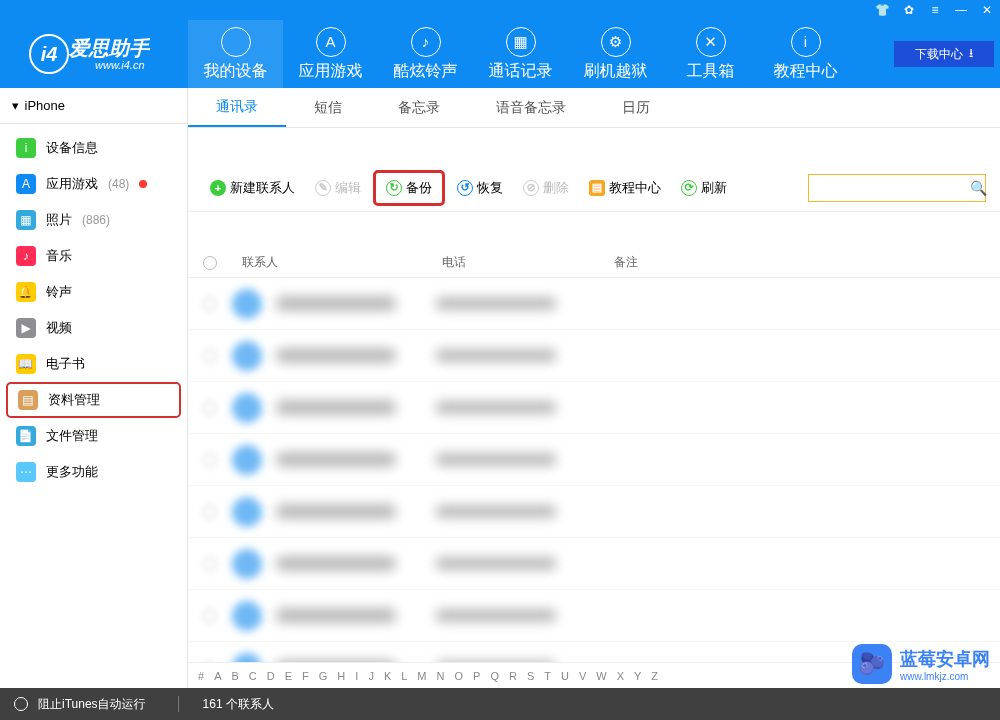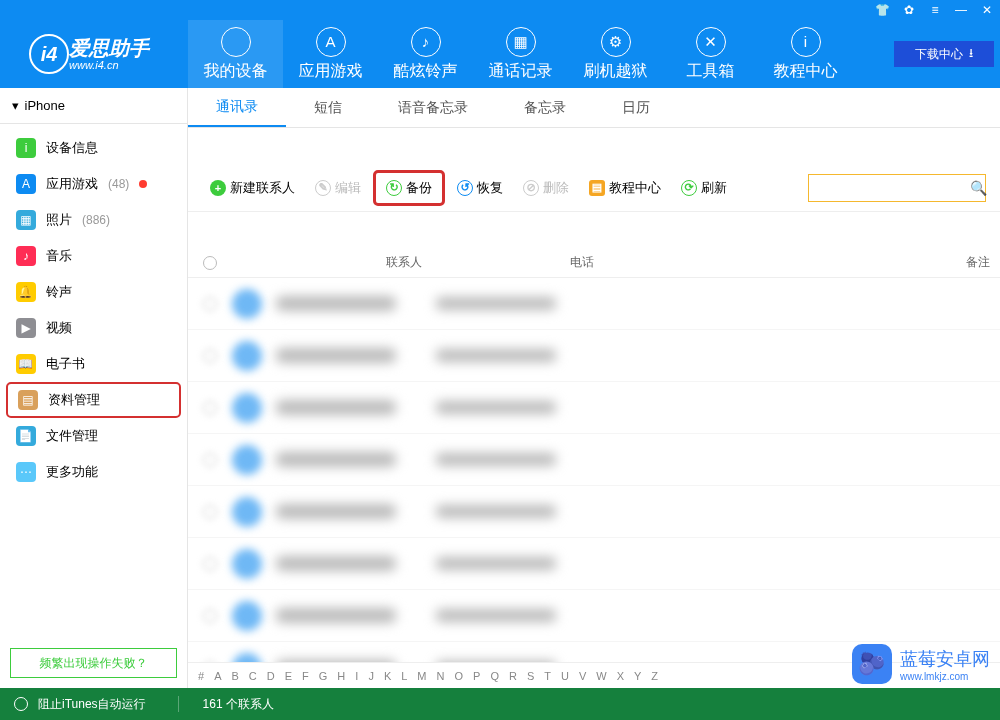--- a/index.html
+++ b/index.html
@@ -6,21 +6,21 @@
 body { width: 1000px; height: 720px; overflow: hidden; background: #fff; position: relative; }
 
 .titlebar { height: 20px; background: #0d8bf2; display: flex; justify-content: flex-end; align-items: center; padding: 0 4px; gap: 8px; }
 .titlebar .win-btn { width: 18px; height: 18px; display: flex; align-items: center; justify-content: center; color: #fff; cursor: pointer; font-size: 12px; }
 
 .header { height: 68px; background: #0d8bf2; display: flex; align-items: center; }
 .logo-block { width: 188px; display: flex; align-items: center; padding-left: 29px; }
 .logo-circle { width: 40px; height: 40px; border: 2px solid #fff; border-radius: 50%; display: flex; align-items: center; justify-content: center; color: #fff; font-size: 20px; font-style: italic; font-weight: bold; }
 .logo-text { color: #fff; font-style: italic; }
 .logo-text .cn { font-size: 20px; font-weight: bold; line-height: 22px; }
-.logo-text .en { font-size: 11px; line-height: 13px; }
+.logo-text .en { font-size: 11px; line-height: 13px; margin-left: 26px; }
 
 .top-nav { flex: 1; display: flex; height: 100%; }
 .top-nav-item { width: 95px; display: flex; flex-direction: column; align-items: center; justify-content: center; color: #fff; cursor: pointer; gap: 4px; }
 .top-nav-item.active { background: rgba(255,255,255,0.12); }
 .top-nav-item .icon-circle { width: 30px; height: 30px; border: 1.5px solid #fff; border-radius: 50%; display: flex; align-items: center; justify-content: center; font-size: 15px; }
 .top-nav-item .label { font-size: 16px; }
 
 .dl-center { width: 115px; display: flex; flex-direction: column; align-items: flex-end; padding-right: 6px; gap: 6px; }
 .dl-btn { width: 100px; height: 26px; background: #1d4ed8; border-radius: 0; color: #fff; font-size: 12px; display: flex; align-items: center; justify-content: center; gap: 6px; cursor: pointer; }
 
@@ -48,42 +48,42 @@
 .tool-btn .ti { width: 16px; height: 16px; border-radius: 50%; display: flex; align-items: center; justify-content: center; font-size: 11px; font-weight: bold; }
 .tool-btn.disabled { color: #bbb; }
 .tool-btn.highlight-red { border: 3px solid #d43030; border-radius: 5px; padding: 6px 10px; }
 .search-wrap { margin-left: auto; width: 178px; height: 28px; border: 1px solid #f5b82e; display: flex; align-items: center; padding: 0 6px; }
 .search-wrap input { flex: 1; border: none; outline: none; font-size: 12px; }
 .search-wrap .sicon { color: #f5b82e; font-size: 14px; }
 
 .table { flex: 1; display: flex; flex-direction: column; overflow: hidden; }
 .thead { height: 30px; display: flex; align-items: center; border-bottom: 1px solid #eee; font-size: 12px; color: #666; }
 .thead .th-check { width: 44px; display: flex; justify-content: center; }
-.thead .th { padding: 0 10px; text-align: right; }
+.thead .th { padding: 0 10px; }
 .th-contact { width: 200px; } .th-phone { width: 172px; } .th-company { width: 180px; } .th-remark { flex: 1; }
 .chkcircle { width: 14px; height: 14px; border: 1px solid #bbb; border-radius: 50%; }
 
 .rows { flex: 1; overflow: hidden; }
 .row { height: 52px; display: flex; align-items: center; border-bottom: 1px solid #f5f5f5; }
 .row .rcheck { width: 44px; display: flex; justify-content: center; filter: blur(3px); }
 .row .avatar { width: 30px; height: 30px; background: #6fb8f5; border-radius: 50%; margin-right: 14px; filter: blur(4px); }
 .row .bname { width: 120px; height: 15px; background: #bbb; border-radius: 6px; filter: blur(6px); }
 .row .bphone { width: 120px; height: 13px; background: #bbb; border-radius: 5px; margin-left: 40px; filter: blur(6px); }
 
 .alpha-index { height: 26px; border-top: 1px solid #eee; display: flex; align-items: center; padding: 0 10px; gap: 10px; font-size: 11px; color: #888; }
 .alpha-index span { cursor: pointer; }
 
-.footer { height: 32px; background: #15803d; display: flex; align-items: center; padding: 0 14px; gap: 10px; color: #fff; font-size: 12px; }
+.footer { height: 32px; background: #404040; display: flex; align-items: center; padding: 0 14px; gap: 10px; color: #fff; font-size: 12px; }
 .footer .fcircle { width: 14px; height: 14px; border: 1.5px solid #fff; border-radius: 50%; }
 .footer .divider { width: 1px; height: 16px; background: rgba(255,255,255,0.3); margin-left: 22px; }
 .footer .count-text { margin-left: 14px; }
 
 .watermark { position: absolute; right: 10px; bottom: 36px; display: flex; align-items: center; gap: 8px; }
 .watermark .wm-icon { width: 40px; height: 40px; background: #3b82f4; border-radius: 10px; display: flex; align-items: center; justify-content: center; color: #fff; font-size: 22px; }
-.watermark .wm-text .cn { font-size: 18px; font-weight: normal; color: #3b82f4; }
+.watermark .wm-text .cn { font-size: 18px; font-weight: bold; color: #3b82f4; }
 .watermark .wm-text .en { font-size: 10px; color: #3b82f4; }
 </style>
 </head>
 <body>
 
 <div class="titlebar">
   <div class="win-btn">👕</div>
   <div class="win-btn">✿</div>
   <div class="win-btn">≡</div>
   <div class="win-btn">—</div>
@@ -180,31 +180,28 @@
         </div>
         <div class="sidebar-item">
           <div class="s-icon" style="background:#34aadc">📄</div>
           <span>文件管理</span>
         </div>
         <div class="sidebar-item">
           <div class="s-icon" style="background:#5ac8fa">⋯</div>
           <span>更多功能</span>
         </div>
       </div>
-    <div class="faq-box">
-      <span>频繁出现操作失败？</span>
-    </div>
   </div>
 
   <div class="content">
     <div class="tabs" id="tabs">
         <div class="tab active">通讯录</div>
         <div class="tab">短信</div>
+        <div class="tab">备忘录</div>
         <div class="tab">语音备忘录</div>
-        <div class="tab">备忘录</div>
         <div class="tab">日历</div>
       </div>
 
     <div class="toolbar">
       <div class="tool-btn">
         <span class="ti" style="background:#3dcc3d;color:#fff">+</span>
         <span>新建联系人</span>
       </div>
       <div class="tool-btn disabled">
         <span class="ti" style="border:1px solid #ccc;color:#ccc">✎</span>

